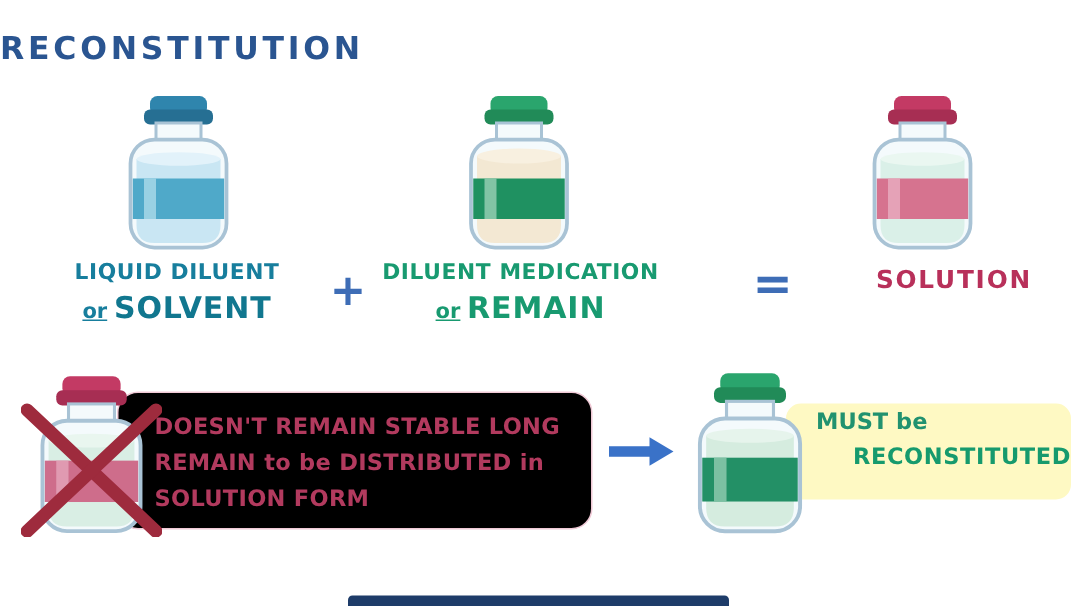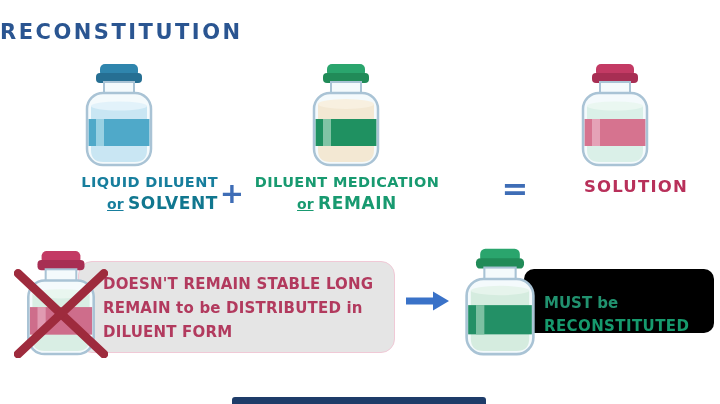--- a/index.html
+++ b/index.html
@@ -17,51 +17,51 @@
   .vial-blue    { left:73px;  top:62px; }
   .vial-powder  { left:300px; top:62px; }
   .vial-crimson { left:569px; top:62px; }
   .vial-crossed { left:14px;  top:248px; z-index:2; }
   .vial-green   { left:452px; top:246px; z-index:2; }
 
   .eq-label { position:absolute; text-align:center; }
   .eq-label .l1 { font-size:14.5px; font-weight:700; letter-spacing:.4px; }
   .eq-label .l2 { margin-top:3px; font-size:14px; }
   .eq-label .l2 .or { font-weight:600; text-transform:lowercase;text-decoration:underline; }
-  .eq-label .l2 .term { font-size:17px; font-weight:800; letter-spacing:.6px; }
+  .eq-label .l2 .term { font-size:20px; font-weight:800; letter-spacing:.6px; }
   .lbl-teal  { color:#177e9d; }
   .lbl-teal  .term { color:#11778f; }
   .lbl-green { color:#189a70; }
-  .lbl1 { left:18px;  top:174px; width:200px;text-align:right; }
+  .lbl1 { left:18px;  top:174px; width:200px; }
   .lbl2 { left:237px; top:174px; width:220px; }
 
   .op { position:absolute; color:#3e6db6; font-weight:800; text-align:center; }
   .op-plus   { left:218px; top:176px; width:28px; font-size:29px; }
   .op-equals { left:500px; top:170px; width:30px; font-size:32px; }
 
   .solution-label {
     position:absolute; left:542px; top:177px; width:146px; text-align:right;
     font-size:16.5px; font-weight:800; letter-spacing:1.2px; color:#b8305a;
   }
 
   .note { position:absolute; z-index:1; }
   .note-pink {
     left:78px; top:261px; width:317px; height:92px;
-    background:#e5e5e5; border:1px solid #f0c9d6; border-radius:14px;
+    background:#000000; border:1px solid #f0c9d6; border-radius:14px;
     padding:10px 10px 0 24px;
     color:#b23a5e; font-size:15px; font-weight:700; line-height:24px; letter-spacing:.2px;
   }
   .note-mint {
     left:524px; top:269px; width:190px; height:64px;
-    background:#000000; border-radius:10px;
-    padding:23px 0 0 20px;
+    background:#fef9c3; border-radius:10px;
+    padding:1px 0 0 20px;
     color:#21926f; font-size:15px; line-height:23px;
   }
   .note-mint .nm1 { font-weight:600; }
-  .note-mint .nm2 { font-weight:800; letter-spacing:.4px; color:#169a6d; }
+  .note-mint .nm2 { font-weight:800; letter-spacing:.4px; color:#169a6d;text-align:right; }
 
   .arrow { position:absolute; left:404px; top:288px; }
 
   .bottom-bar {
     position:absolute; bottom:0; left:232px; width:254px; height:7px;
     background:#1e3c69; border-radius:3px 3px 0 0;
   }
 </style>
 </head>
 <body>
@@ -130,21 +130,21 @@
     </div>
   </div>
 
   <div class="op op-equals">=</div>
 
   <div class="solution-label">SOLUTION</div>
 
   <div class="note note-pink">
     <div>DOESN'T REMAIN STABLE LONG</div>
     <div>REMAIN to be DISTRIBUTED in</div>
-    <div>DILUENT FORM</div>
+    <div>SOLUTION FORM</div>
   </div>
 
   <div class="vial vial-crossed">
     <svg width="94" height="110" viewBox="0 0 92 106">
       <rect x="27" y="2" width="38" height="13" rx="5" fill="#c33a64"></rect>
       <rect x="23" y="11" width="46" height="10" rx="4" fill="#a72e53"></rect>
       <rect x="31" y="20" width="30" height="12" fill="#f4fafc" stroke="#a9c3d5" stroke-width="2"></rect>
       <rect x="14" y="31" width="64" height="72" rx="16" fill="#f4fafc"></rect>
       <path d="M18,44 H74 V88 Q74,100 62,100 H30 Q18,100 18,88 Z" fill="#d9eee4"></path>
       <ellipse cx="46" cy="44" rx="28" ry="4.5" fill="#e9f6ef"></ellipse>

